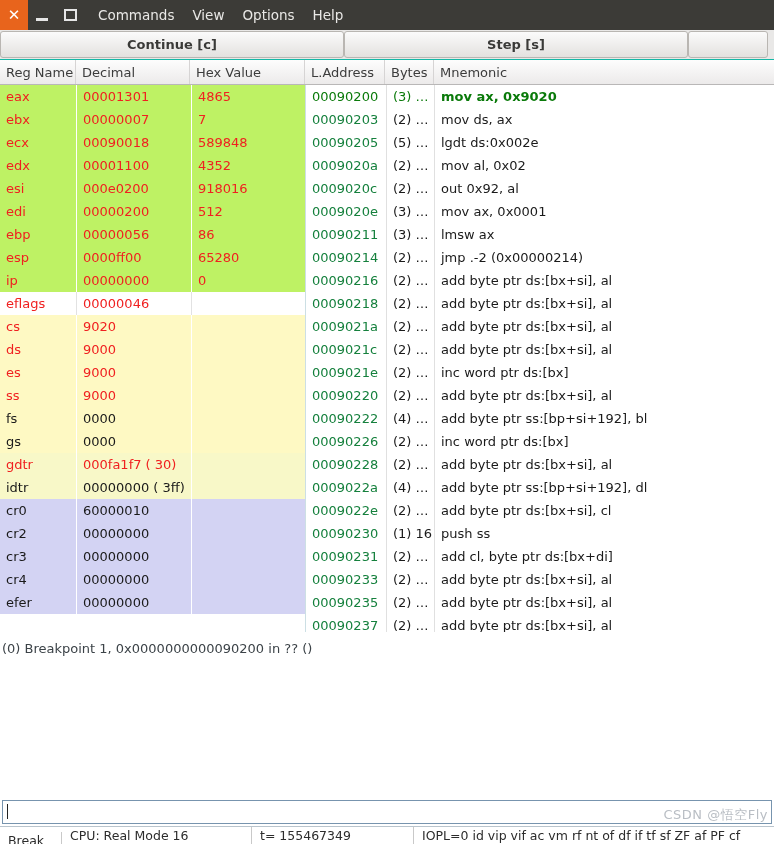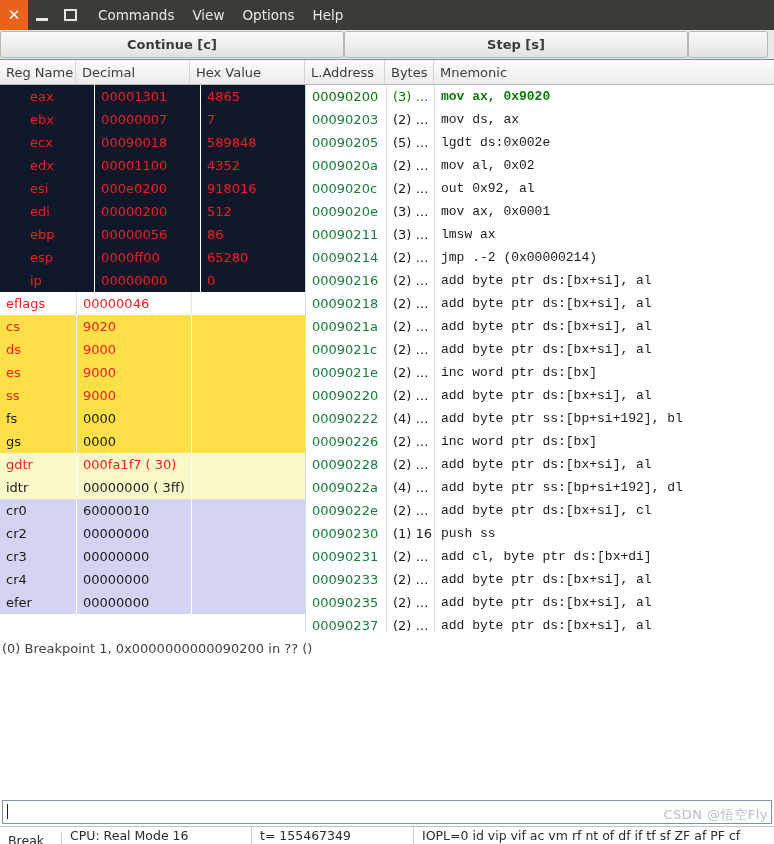--- a/index.html
+++ b/index.html
@@ -77,37 +77,37 @@
   .dispanel { flex: 1 1 auto; background: #ffffff; height: 100%;
               border-left: 1px solid #ccdfe4; }
 
   
   .rrow { height: 23px; display: flex; align-items: center; font-size: 13px; }
   .rc { height: 23px; line-height: 23px; padding-left: 6px; overflow: hidden;
         white-space: nowrap; }
   .rc-name { width: 76px; }
   .rc-hex  { width: 115px; border-left: 1px solid #ffffff; }
   .rc-dec  { width: 114px; border-left: 1px solid #ffffff; }
-  .grp-gp   { background: #0f172a; padding-left: 24px; }
+  .grp-gp   { background: #bef264; }
   .grp-flag { background: #ffffff; }
-  .grp-seg  { background: #fde047; }
+  .grp-seg  { background: #fef9c3; }
   .grp-dtr  { background: #f8f8c8; }
   .grp-cr   { background: #d3d3f3; }
   .val-changed { color: #f02020; }
   .val-normal  { color: #1a1a1a; }
   .regpanel .grp-flag .rc-hex, .regpanel .grp-flag .rc-dec { border-left: 1px solid #e2e2e2; }
 
   
   .drow { height: 23px; display: flex; align-items: center; font-size: 13px; }
   .dc { height: 23px; line-height: 23px; padding-left: 6px; white-space: nowrap;
         overflow: hidden; }
   .dc-addr  { width: 80px; color: #15803d; }
   .dc-bytes { width: 49px; color: #1a1a1a; border-left: 1px solid #e0e0e0;
               border-right: 1px solid #e0e0e0; }
-  .dc-mnem  { flex: 1 1 auto; color: #1a1a1a; font-family: Liberation Mono, monospace; }
+  .dc-mnem  { flex: 1 1 auto; color: #1a1a1a; }
   .drow.current .dc-addr,
   .drow.current .dc-bytes { color: #0a7a0a; }
   .drow.current .dc-mnem  { color: #0a7a0a; font-weight: bold; }
 
   
   .logarea {
     position: absolute; left: 0; top: 632px; width: 774px; height: 150px;
     background: #ffffff;
   }
   .logline { font-size: 13px; color: #3c4348; padding: 9px 0 0 2px; white-space: nowrap; }

